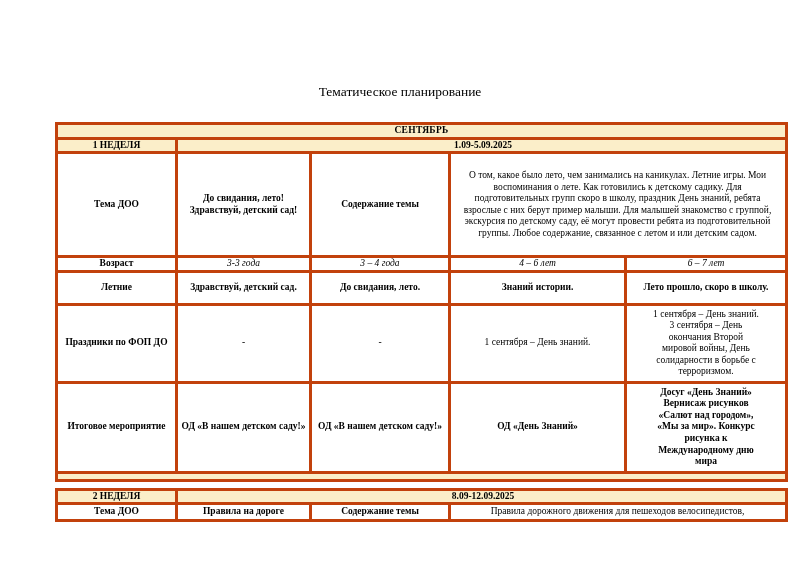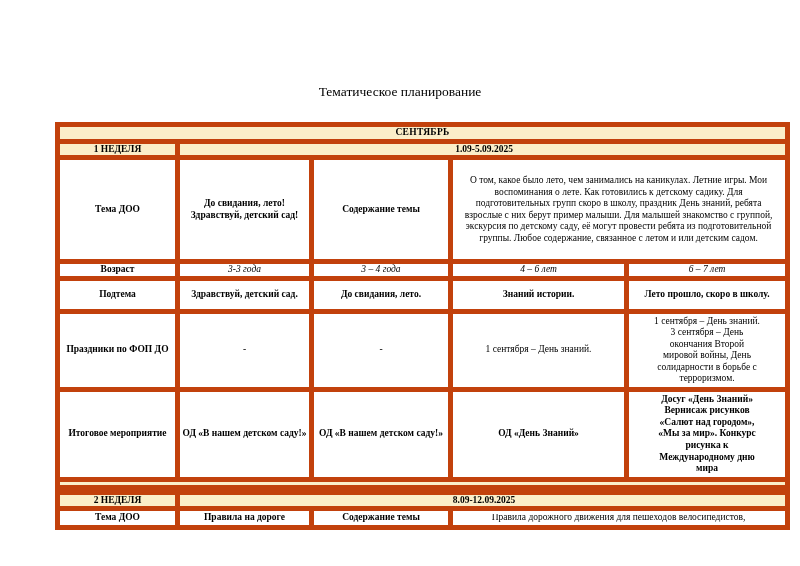--- a/index.html
+++ b/index.html
@@ -24,23 +24,23 @@
     font-size: 13.5px;
     line-height: 17px;
   }
   table.tp {
     border-collapse: collapse;
     table-layout: fixed;
     width: 731px;
     margin-left: 55px;
   }
   table.tp.first { margin-top: 22px; }
-  table.tp.second { }
+  table.tp.second { margin-top: 6px; }
   table.tp td {
-    border: 5px solid #c2410c;
+    border: 3px solid #c2410c;
     font-size: 9.5px;
     line-height: 1.22;
     text-align: center;
     vertical-align: middle;
     padding: 0 2px;
     overflow: hidden;
     word-wrap: break-word;
   }
   .beige { background: #FBEEC9; }
   .b { font-weight: bold; }
@@ -96,21 +96,21 @@
         <td colspan="2" class="justify">О том, какое было лето, чем занимались на каникулах.  Летние игры. Мои воспоминания о лете. Как готовились к детскому садику. Для подготовительных групп скоро в школу, праздник День знаний, ребята взрослые с них берут пример малыши. Для малышей знакомство с группой, экскурсия по детскому саду, её могут провести ребята из подготовительной группы. Любое содержание, связанное с летом и или детским садом.</td>
       </tr>
       <tr class="h13">
         <td class="b">Возраст</td>
         <td class="i">3-3 года</td>
         <td class="i">3 – 4 года</td>
         <td class="i">4 – 6 лет</td>
         <td class="i">6 – 7 лет</td>
       </tr>
       <tr class="h33">
-        <td class="b">Подтема</td>
+        <td class="b">Летние</td>
         <td class="b">Здравствуй, детский сад.</td>
         <td class="b">До свидания, лето.</td>
         <td class="b">Знаний истории.</td>
         <td class="b">Лето прошло, скоро в школу.</td>
       </tr>
       <tr class="h78">
         <td class="b">Праздники по ФОП ДО</td>
         <td>-</td>
         <td>-</td>
         <td>1 сентября – День знаний.</td>

